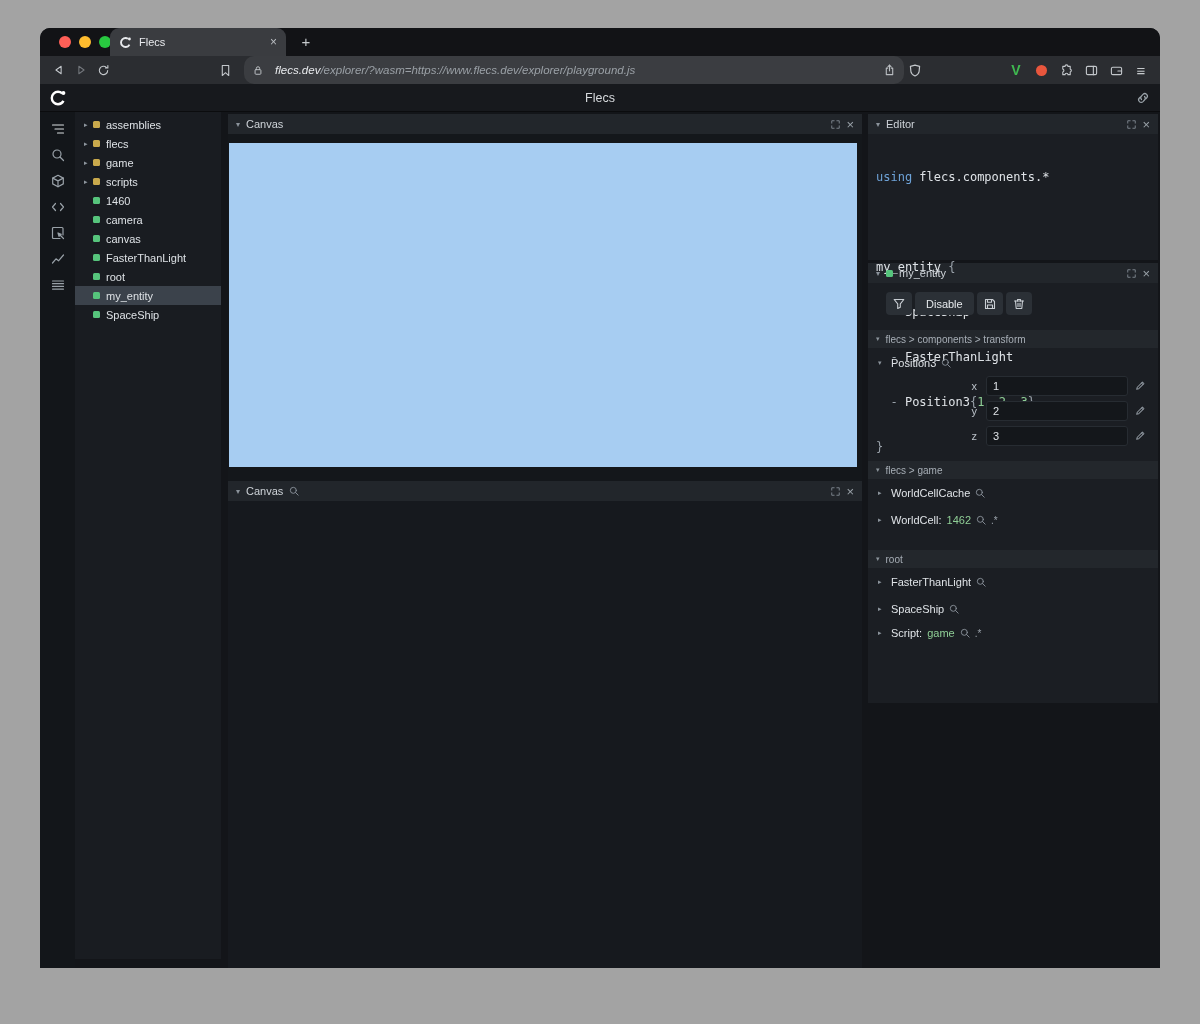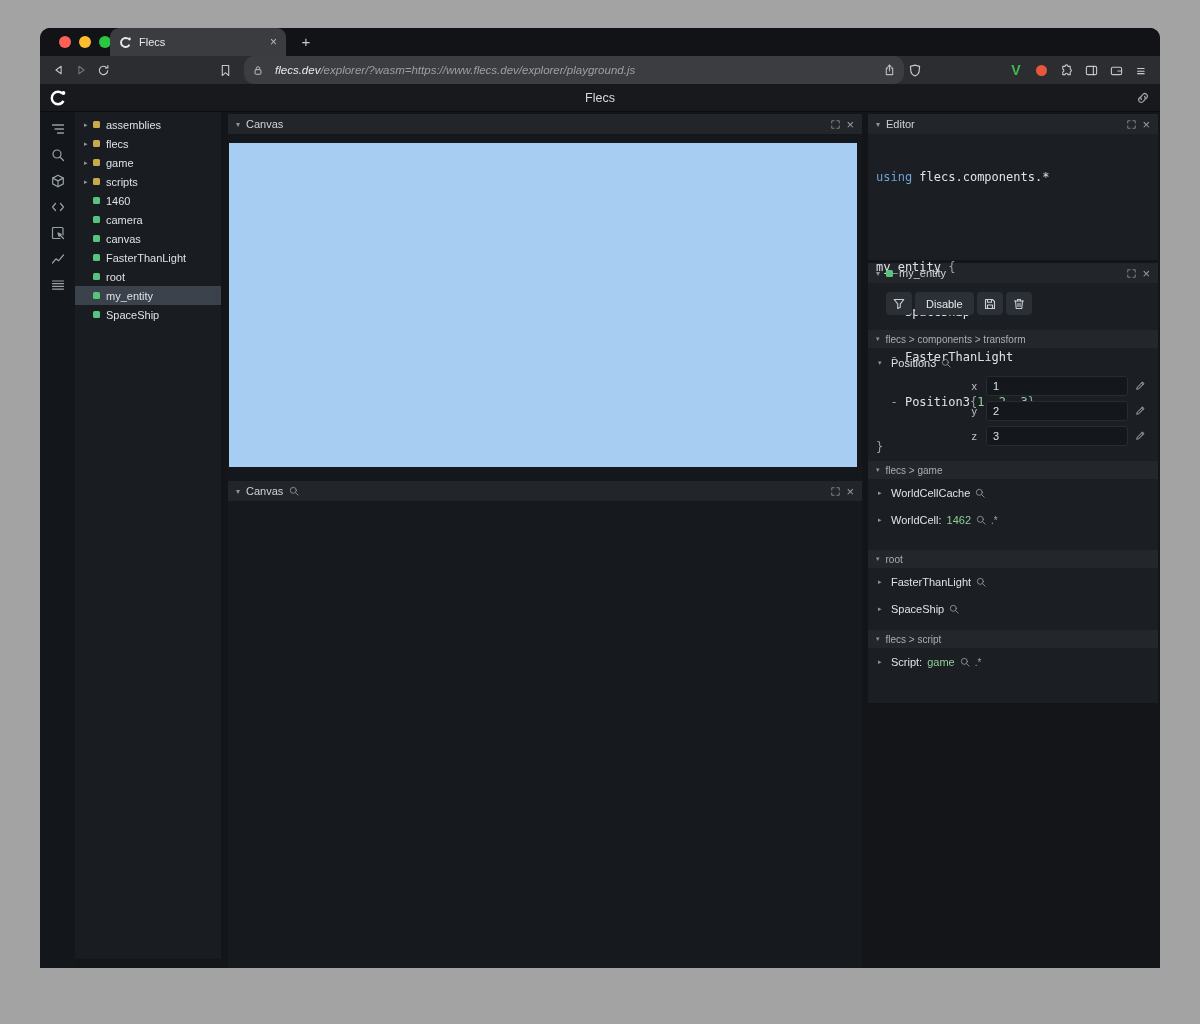--- a/index.html
+++ b/index.html
@@ -498,24 +498,20 @@
             <span class="pcaret">▸</span>
             <span>SpaceShip</span>
             <span class="mag">
               <svg width="10" height="10" viewBox="0 0 12 12">
                   <circle cx="5.2" cy="5.2" r="3.6"></circle>
                   <path d="M8 8l3 3"></path>
                 </svg>
             </span>
           </div>
 
-          <div class="isec mt11">
-            <span class="pcaret">▾</span>
-            <span>flecs &gt; script</span>
-          </div>
           <div class="irow mt4">
             <span class="pcaret">▸</span>
             <span>Script:</span>
             <span class="green-val">game</span>
             <span class="mag">
               <svg width="10" height="10" viewBox="0 0 12 12">
                   <circle cx="5.2" cy="5.2" r="3.6"></circle>
                   <path d="M8 8l3 3"></path>
                 </svg>
             </span>

